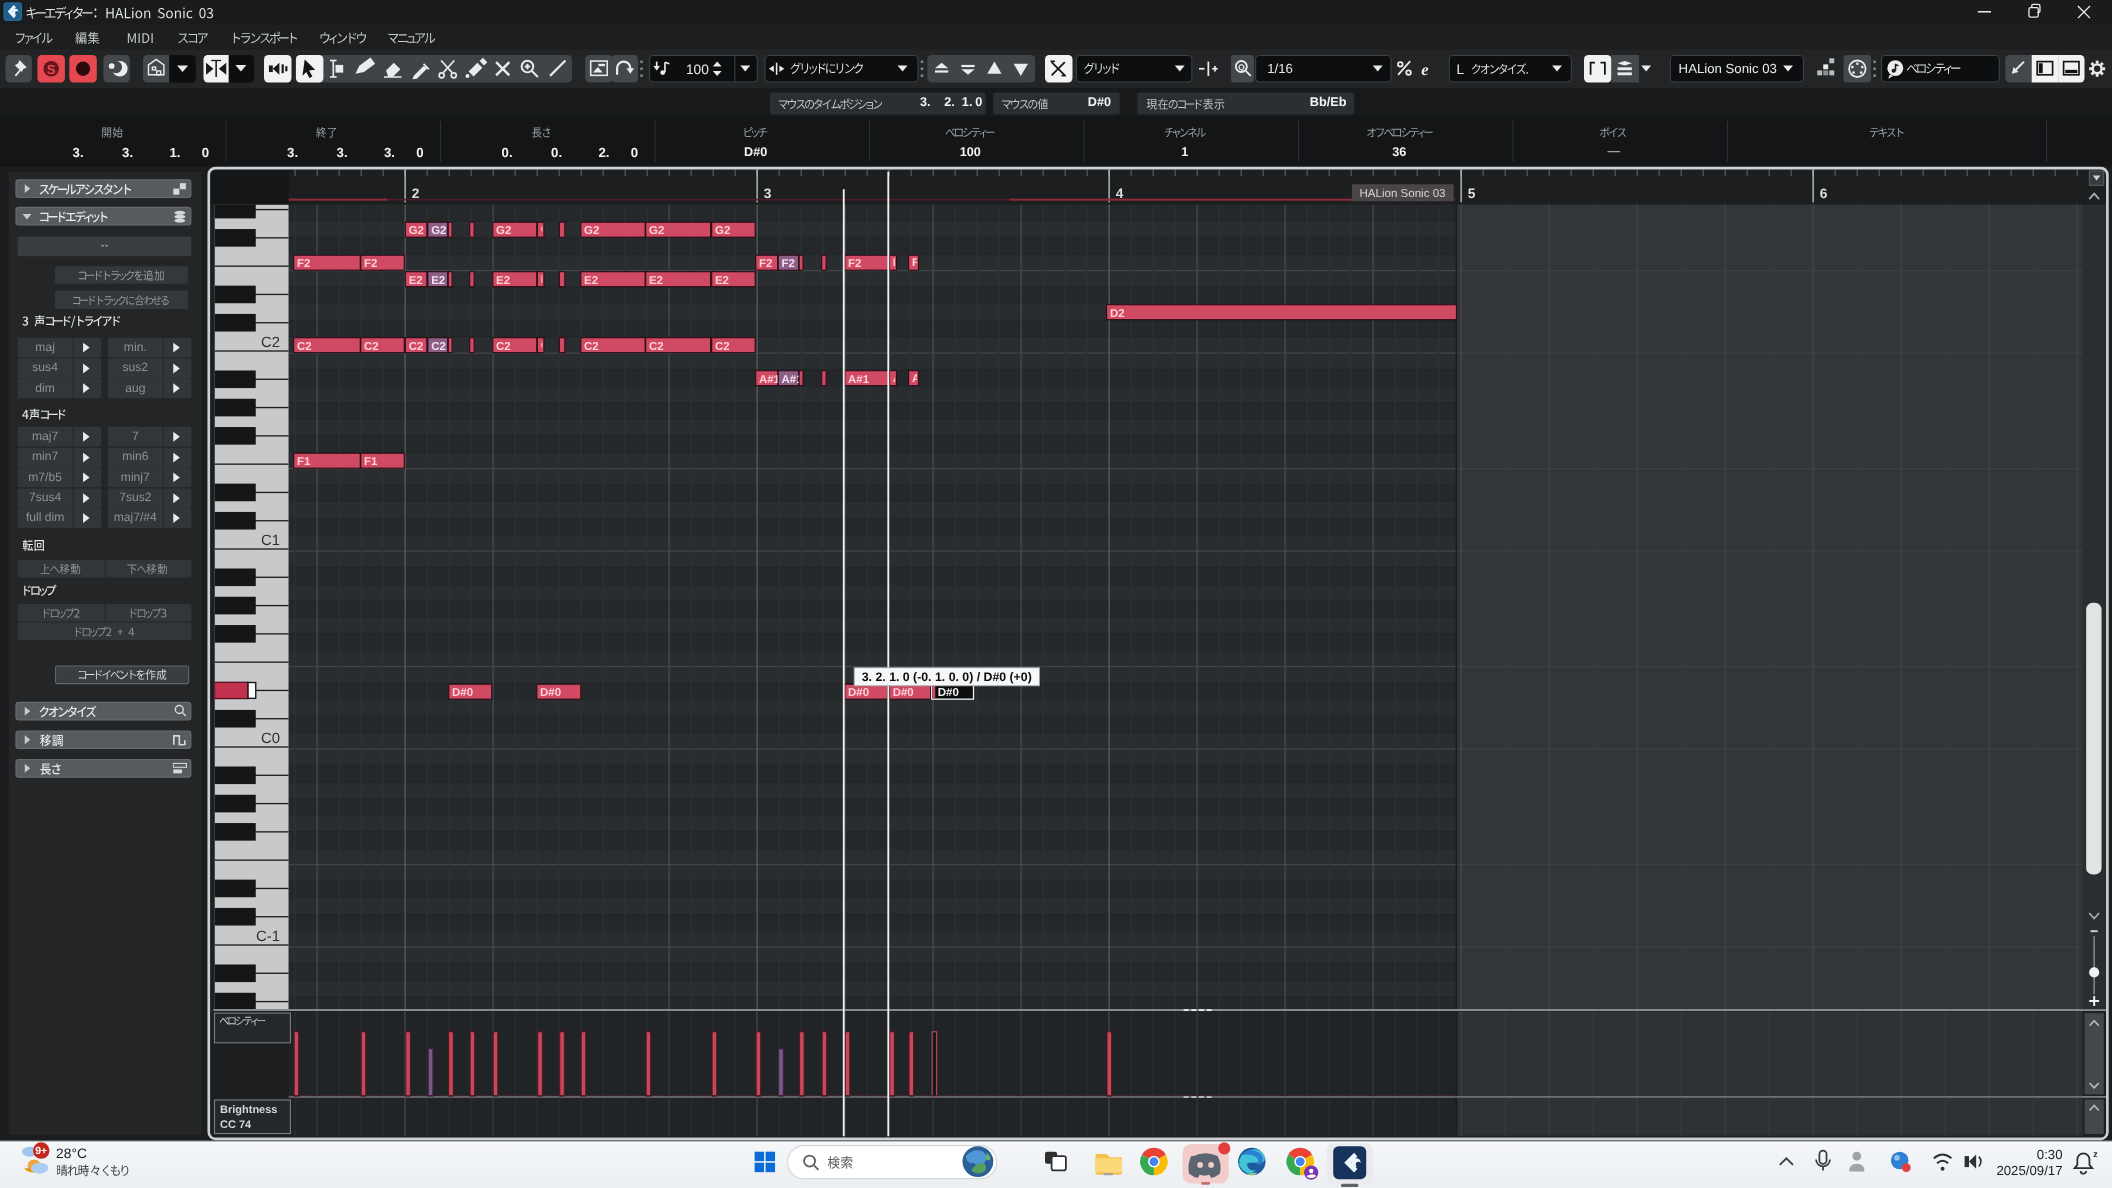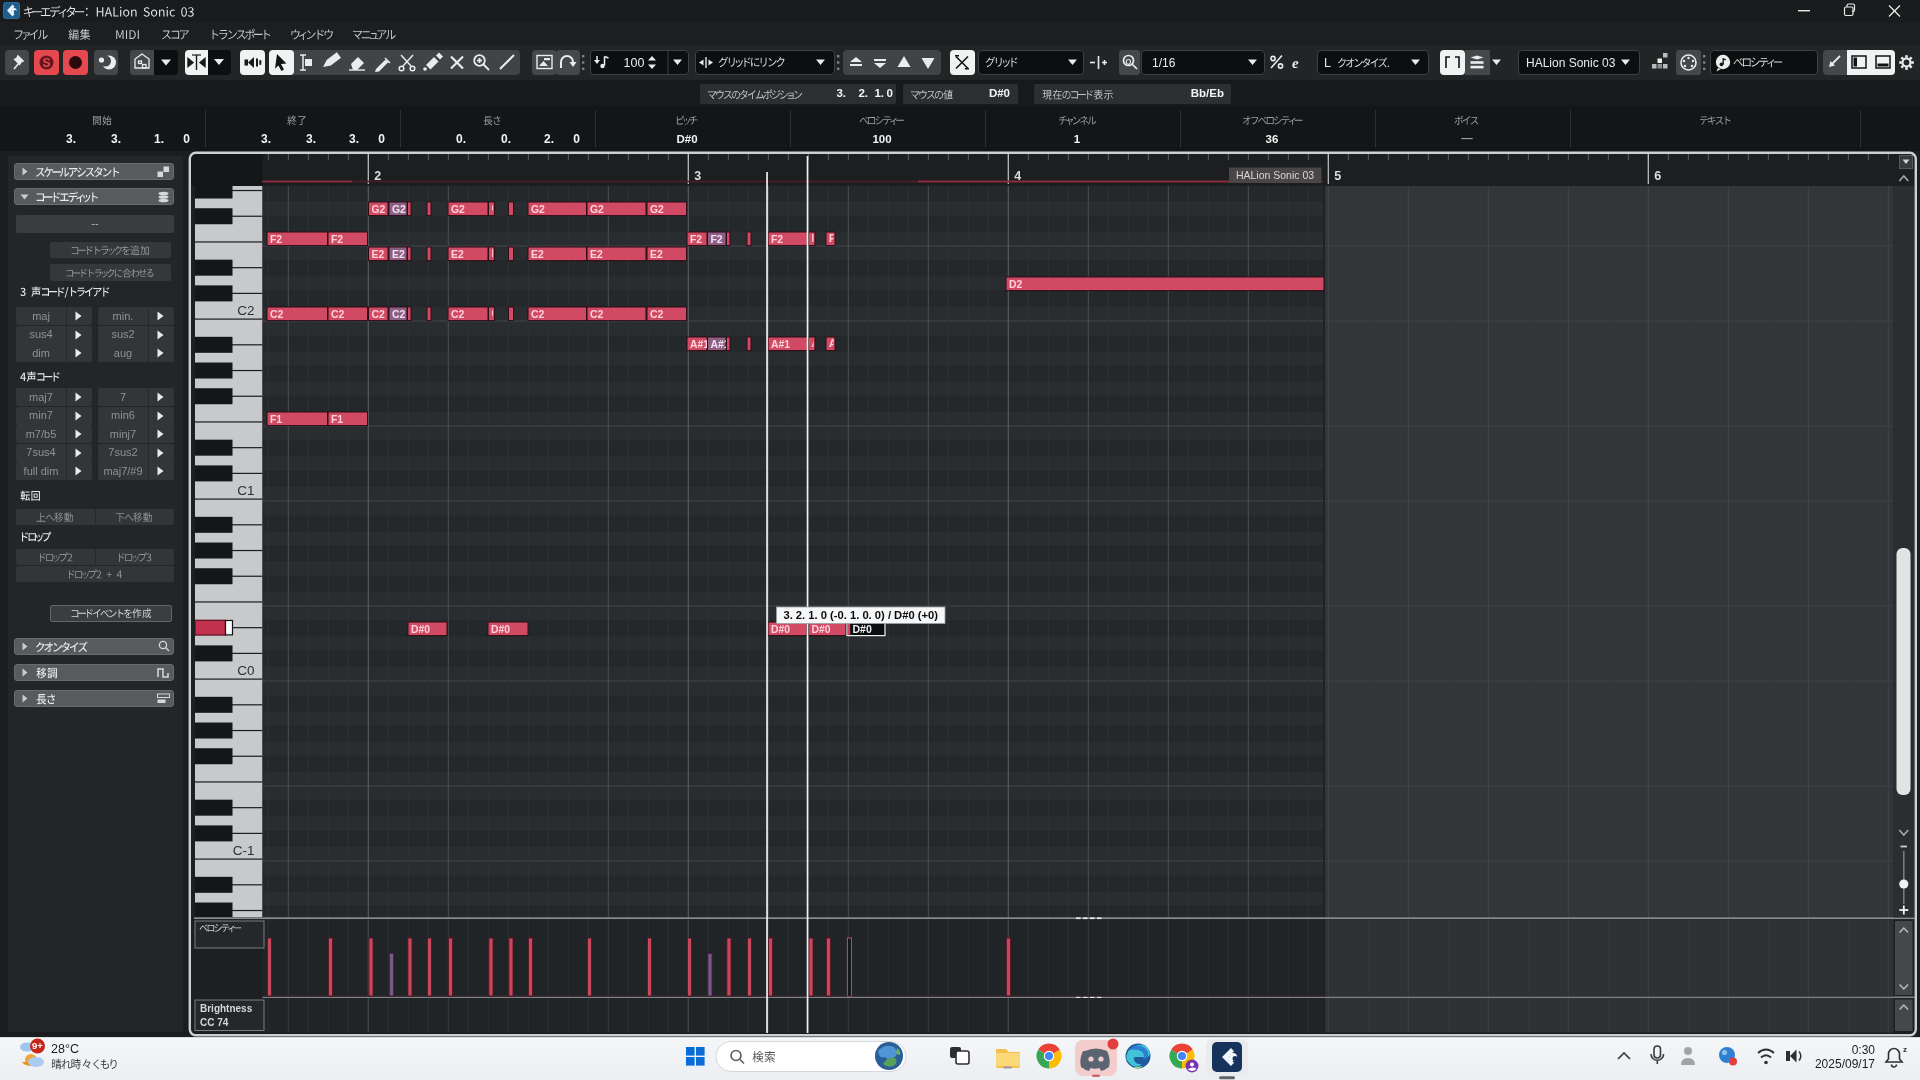--- a/index.html
+++ b/index.html
@@ -766,21 +766,21 @@
     <path d="M1.5 0.5 l6 4.5 -6 4.5 z" fill="#e8eaeb"></path>
   </svg>
 <div style="position:absolute;left:16px;top:462.0px;width:76px;height:18px;background:#333638;border-radius:2px;"></div>
 <div style="position:absolute;left:66px;top:462.0px;width:1px;height:18px;background:#26282a;"></div>
 <div style="position:absolute;left:41.0px;transform:translateX(-50%);top:465.8px;font-family:&quot;Liberation Sans&quot;,sans-serif;font-size:11.0px;font-weight:normal;color:#8e9295;white-space:pre;line-height:1;">full dim</div>
 <svg style="position:absolute;left:74px;top:466.0px" width="9" height="10">
     <path d="M1.5 0.5 l6 4.5 -6 4.5 z" fill="#e8eaeb"></path>
   </svg>
 <div style="position:absolute;left:98px;top:462.0px;width:76px;height:18px;background:#333638;border-radius:2px;"></div>
 <div style="position:absolute;left:148px;top:462.0px;width:1px;height:18px;background:#26282a;"></div>
-<div style="position:absolute;left:123.0px;transform:translateX(-50%);top:465.8px;font-family:&quot;Liberation Sans&quot;,sans-serif;font-size:11.0px;font-weight:normal;color:#8e9295;white-space:pre;line-height:1;">maj7/#9</div>
+<div style="position:absolute;left:123.0px;transform:translateX(-50%);top:465.8px;font-family:&quot;Liberation Sans&quot;,sans-serif;font-size:11.0px;font-weight:normal;color:#8e9295;white-space:pre;line-height:1;">maj7/#4</div>
 <svg style="position:absolute;left:156px;top:466.0px" width="9" height="10">
     <path d="M1.5 0.5 l6 4.5 -6 4.5 z" fill="#e8eaeb"></path>
   </svg>
 <div style="position:absolute;left:20.0px;top:488.1px;width:22.9px;height:15.4px;">
     <svg width="22.9" height="15.4" viewBox="0 -11.9 22.9 15.4" style="position:absolute;overflow:visible">
       <g fill="#e4e6e7">
         <path transform="translate(0.16,0) scale(0.010120,-0.011000)" d="M531 769V680H926V769ZM770 237C797 184 823 123 844 63L640 48C669 147 700 280 723 395H961V485H489V395H618C602 280 574 140 547 42L464 37L481 -56L870 -21C876 -43 881 -64 884 -83L972 -48C954 40 905 169 851 269ZM73 592V238H224V167H36V84H224V-84H311V84H492V167H311V238H469V592H313V659H482V742H313V844H224V742H51V659H224V592ZM148 383H232V306H148ZM303 383H392V306H303ZM148 524H232V448H148ZM303 524H392V448H303Z"></path>
         <path transform="translate(10.61,0) scale(0.010120,-0.011000)" d="M388 487H602V282H388ZM298 571V199H696V571ZM77 807V-83H175V-30H821V-83H924V807ZM175 59V710H821V59Z"></path>
       </g>
     </svg>

